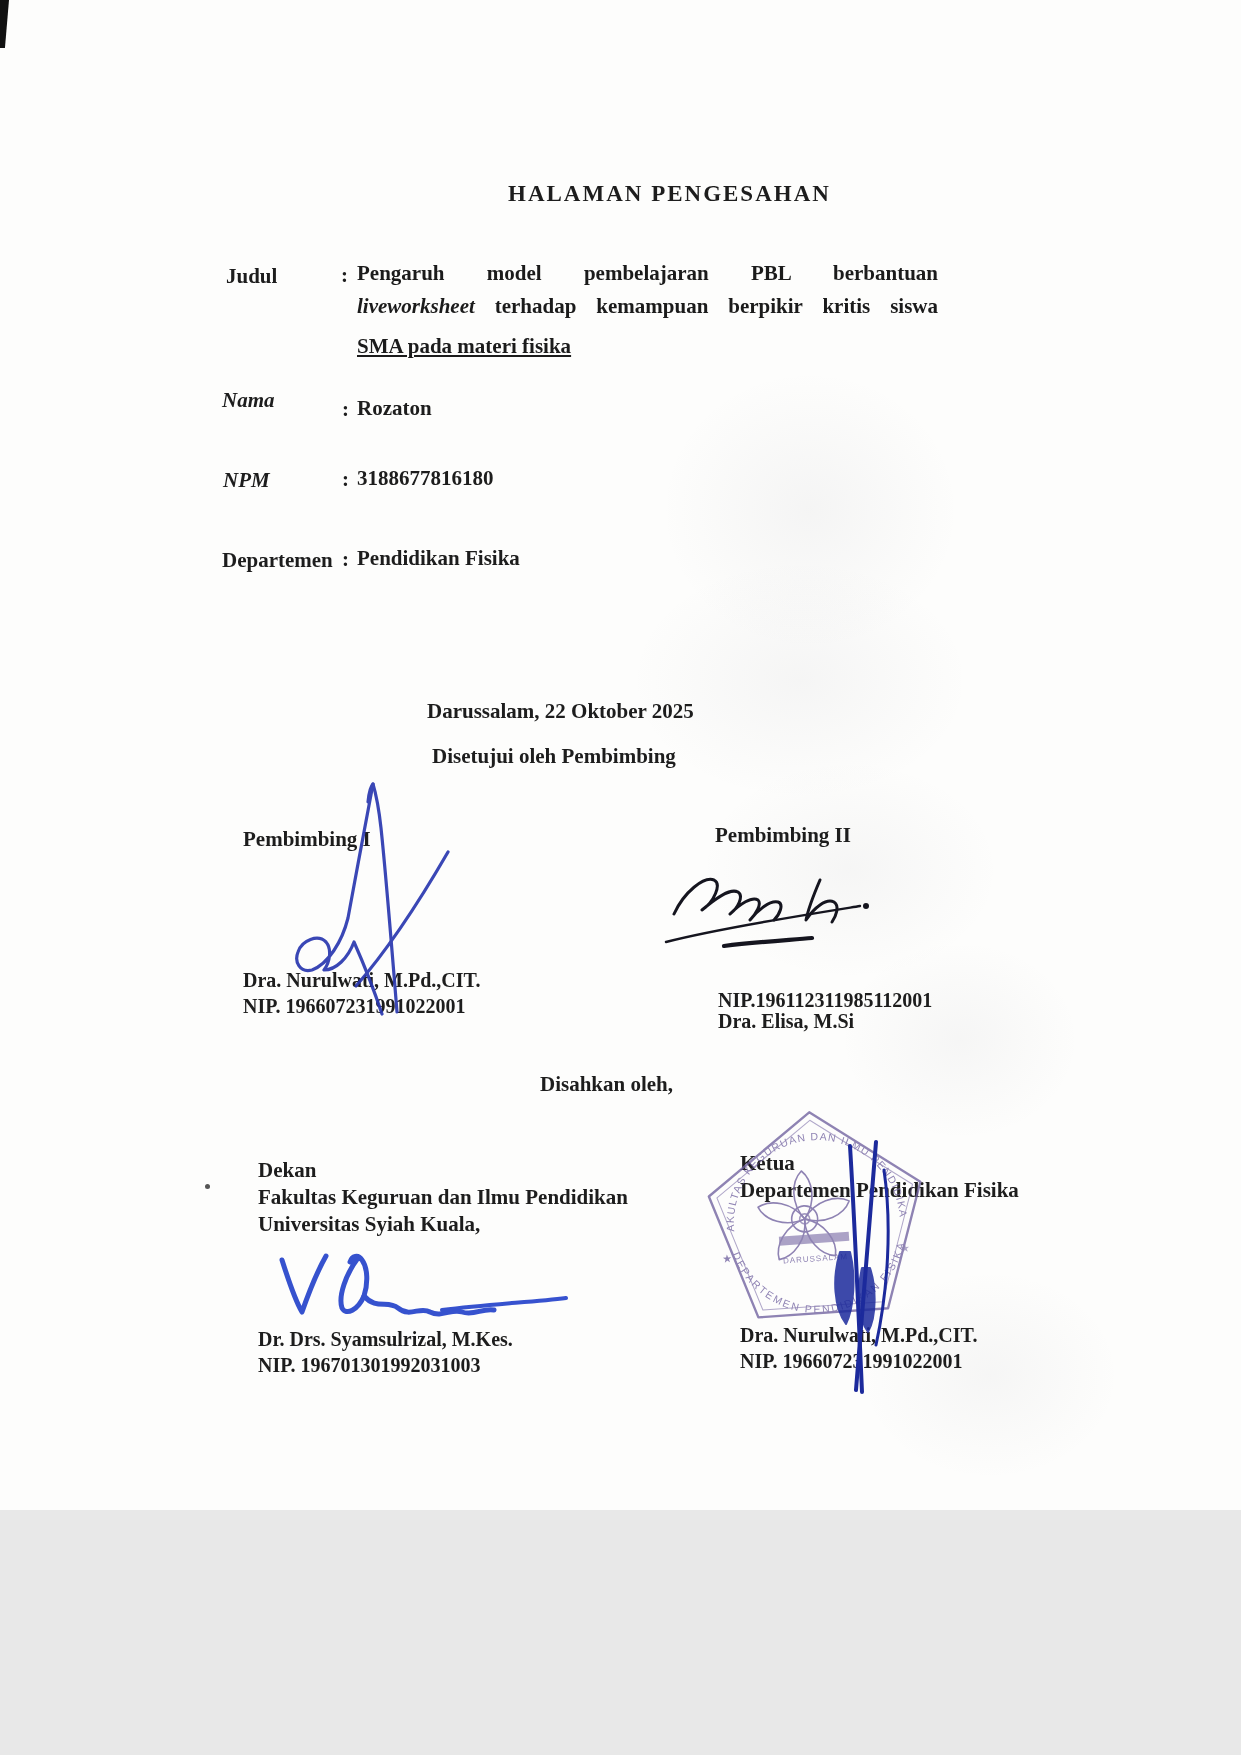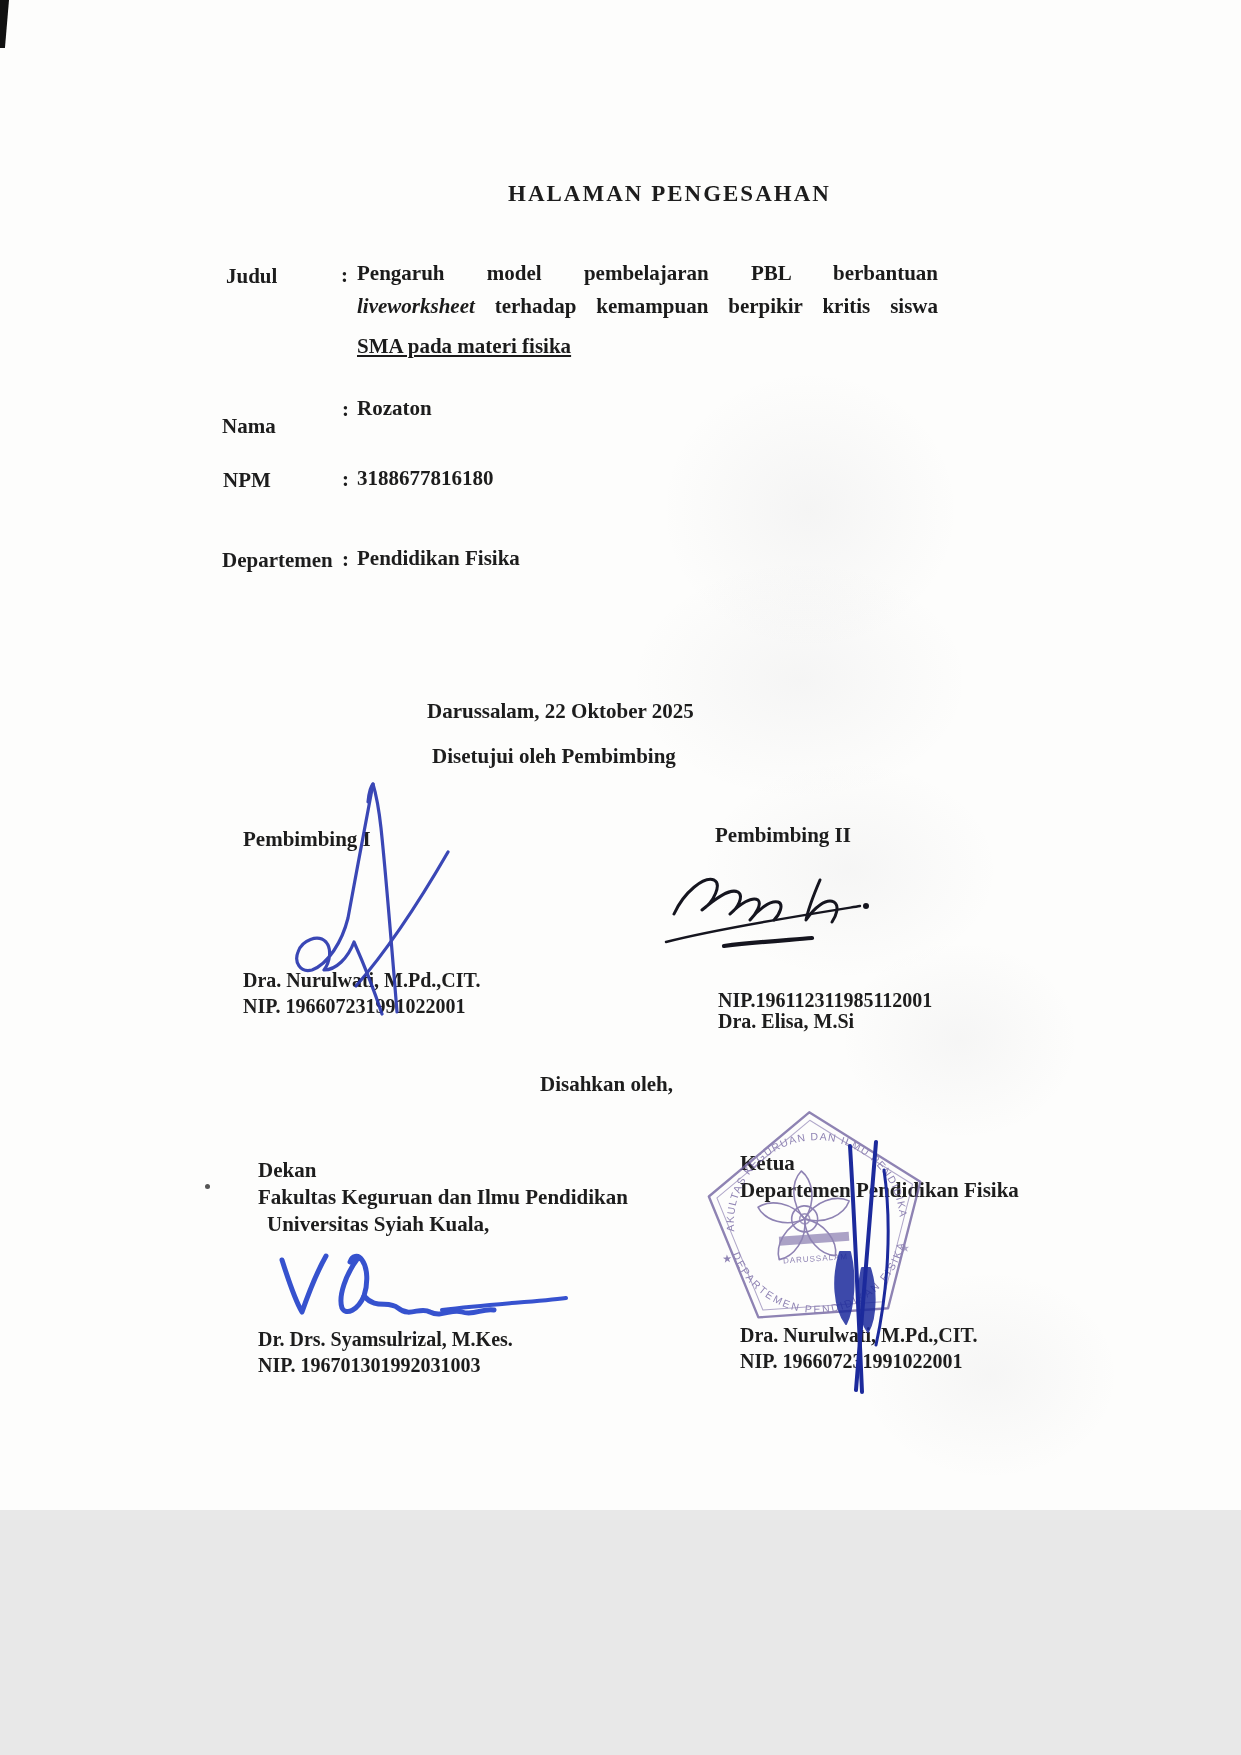--- a/index.html
+++ b/index.html
@@ -47,27 +47,27 @@
     <div class="txt body21" style="left:341px;top:263px;">:</div>
     <div class="judul-line" style="top:261px;">Pengaruh model pembelajaran PBL berbantuan</div>
     <div class="judul-line" style="top:294px;">
       <span class="it">liveworksheet</span>
       <span>terhadap kemampuan berpikir kritis siswa</span>
     </div>
     <div class="judul-line nospread" style="top:334px;text-decoration:underline;">SMA pada materi fisika</div>
   </div>
 
   <div>
-    <div class="txt body21" style="left:222px;top:414px;">Nama</div>
+    <div class="txt body21" style="left:222px;top:388px;font-style:italic;">Nama</div>
     <div class="txt body21" style="left:342px;top:397px;">:</div>
     <div class="txt body21" style="left:357px;top:396px;">Rozaton</div>
   </div>
 
   <div>
-    <div class="txt body21" style="left:223px;top:468px;">NPM</div>
+    <div class="txt body21" style="left:223px;top:468px;font-style:italic;">NPM</div>
     <div class="txt body21" style="left:342px;top:467px;">:</div>
     <div class="txt body21" style="left:357px;top:466px;">3188677816180</div>
   </div>
 
   <div>
     <div class="txt body21" style="left:222px;top:548px;">Departemen</div>
     <div class="txt body21" style="left:342px;top:547px;">:</div>
     <div class="txt body21" style="left:357px;top:546px;">Pendidikan Fisika</div>
   </div>
 
@@ -79,21 +79,21 @@
 
   <div class="txt name20" style="left:243px;top:969px;">Dra. Nurulwati, M.Pd.,CIT.</div>
   <div class="txt name20" style="left:243px;top:995px;">NIP. 196607231991022001</div>
   <div class="txt name20" style="left:718px;top:962px;margin-top:48px;">Dra. Elisa, M.Si</div>
   <div class="txt name20" style="left:718px;top:989px;">NIP.196112311985112001</div>
 
   <div class="txt body21" style="left:540px;top:1072px;">Disahkan oleh,</div>
 
   <div class="txt body21" style="left:258px;top:1158px;">Dekan</div>
   <div class="txt body21" style="left:258px;top:1185px;">Fakultas Keguruan dan Ilmu Pendidikan</div>
-  <div class="txt body21" style="left:258px;top:1212px;margin-left:9px;">Universitas Syiah Kuala,</div>
+  <div class="txt body21" style="left:258px;top:1212px;">Universitas Syiah Kuala,</div>
   <div class="txt name20" style="left:258px;top:1328px;">Dr. Drs. Syamsulrizal, M.Kes.</div>
   <div class="txt name20" style="left:258px;top:1354px;text-align:center;">NIP. 196701301992031003</div>
 
   <div class="txt body21" style="left:740px;top:1151px;">Ketua</div>
   <div class="txt body21" style="left:740px;top:1178px;">Departemen Pendidikan Fisika</div>
   <div class="txt name20" style="left:740px;top:1324px;">Dra. Nurulwati, M.Pd.,CIT.</div>
   <div class="txt name20" style="left:740px;top:1350px;">NIP. 196607231991022001</div>
 
   <svg style="left:700px;top:1106px;opacity:0.78;transform:rotate(-4deg);" width="235" height="235" viewBox="0 0 235 235">
     <g fill="none" stroke-linejoin="round" stroke-linecap="round" stroke="#70619f">

